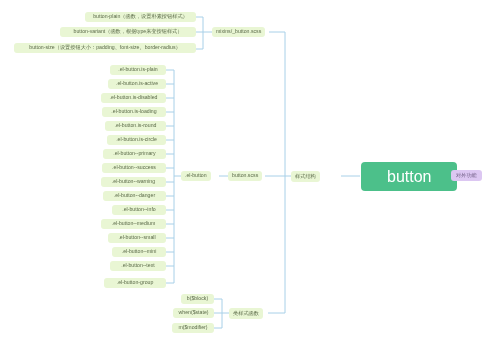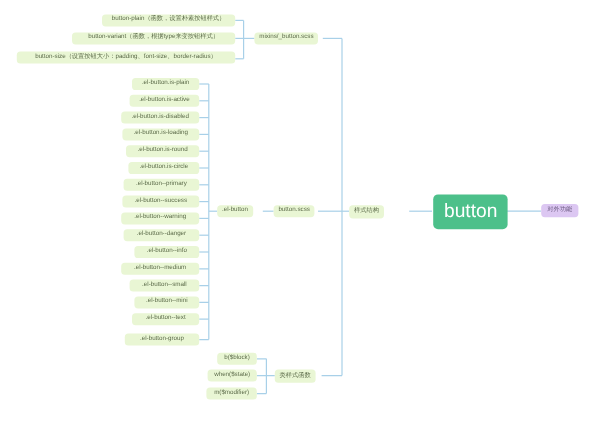--- a/index.html
+++ b/index.html
@@ -39,21 +39,21 @@
     height: 10px;
     padding: 0 4px;
     border-radius: 3px;
   }
   
   .n-root {
     background: #4cc08a;
     color: #ffffff;
     font-size: 16px;
     height: 29px;
-    padding: 0 9px;
+    padding: 0 26px;
     border-radius: 4px;
     font-weight: 400;
   }
   
   .n-purple {
     background: #dcc7f2;
     color: #6b5a80;
     font-size: 5.2px;
     height: 11px;
     padding: 0 5px;

